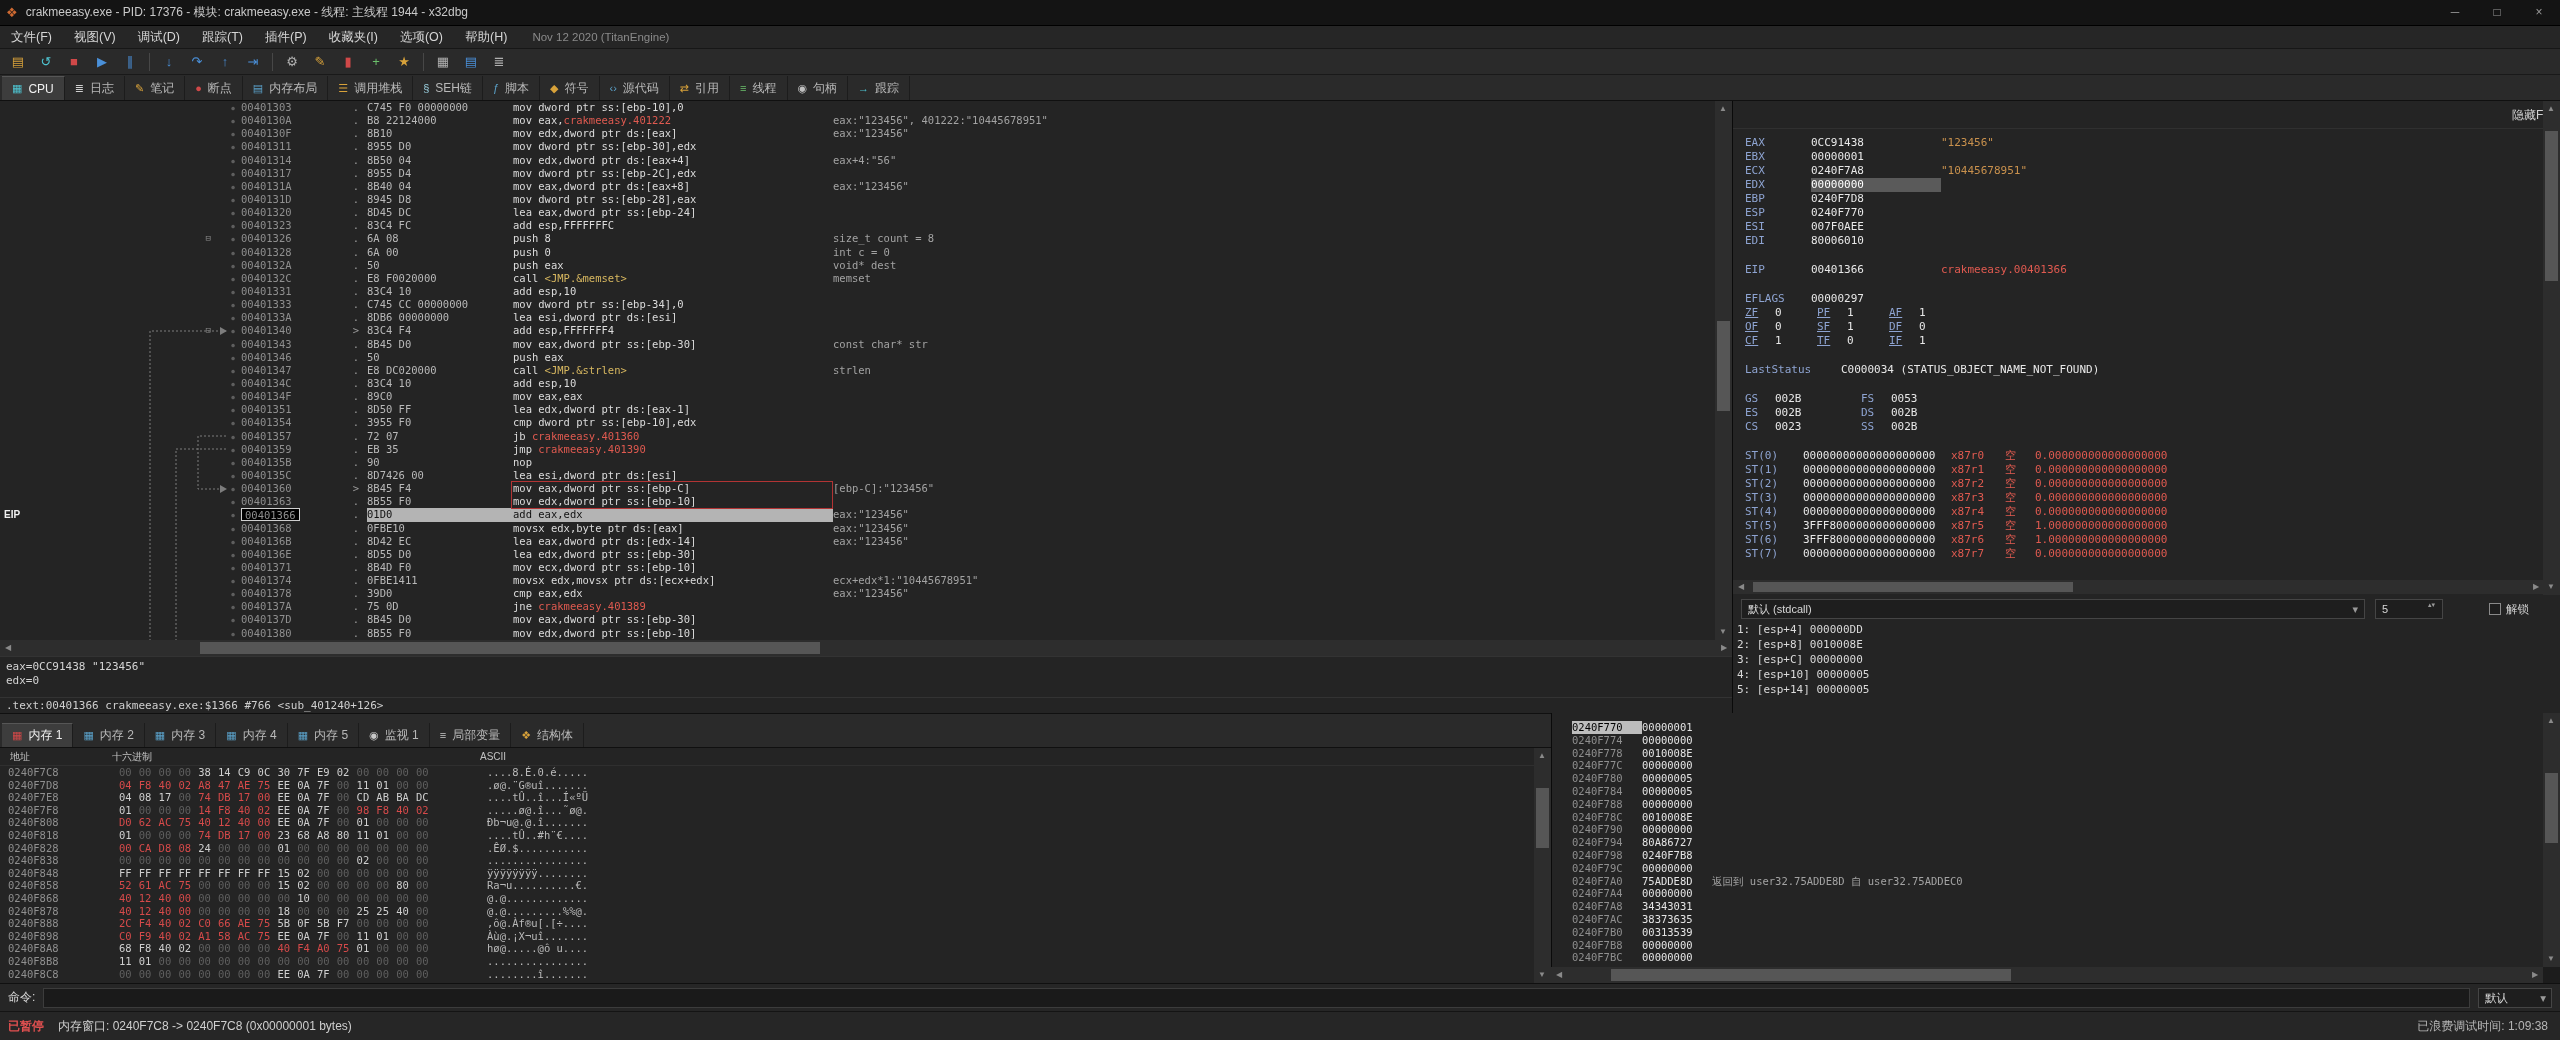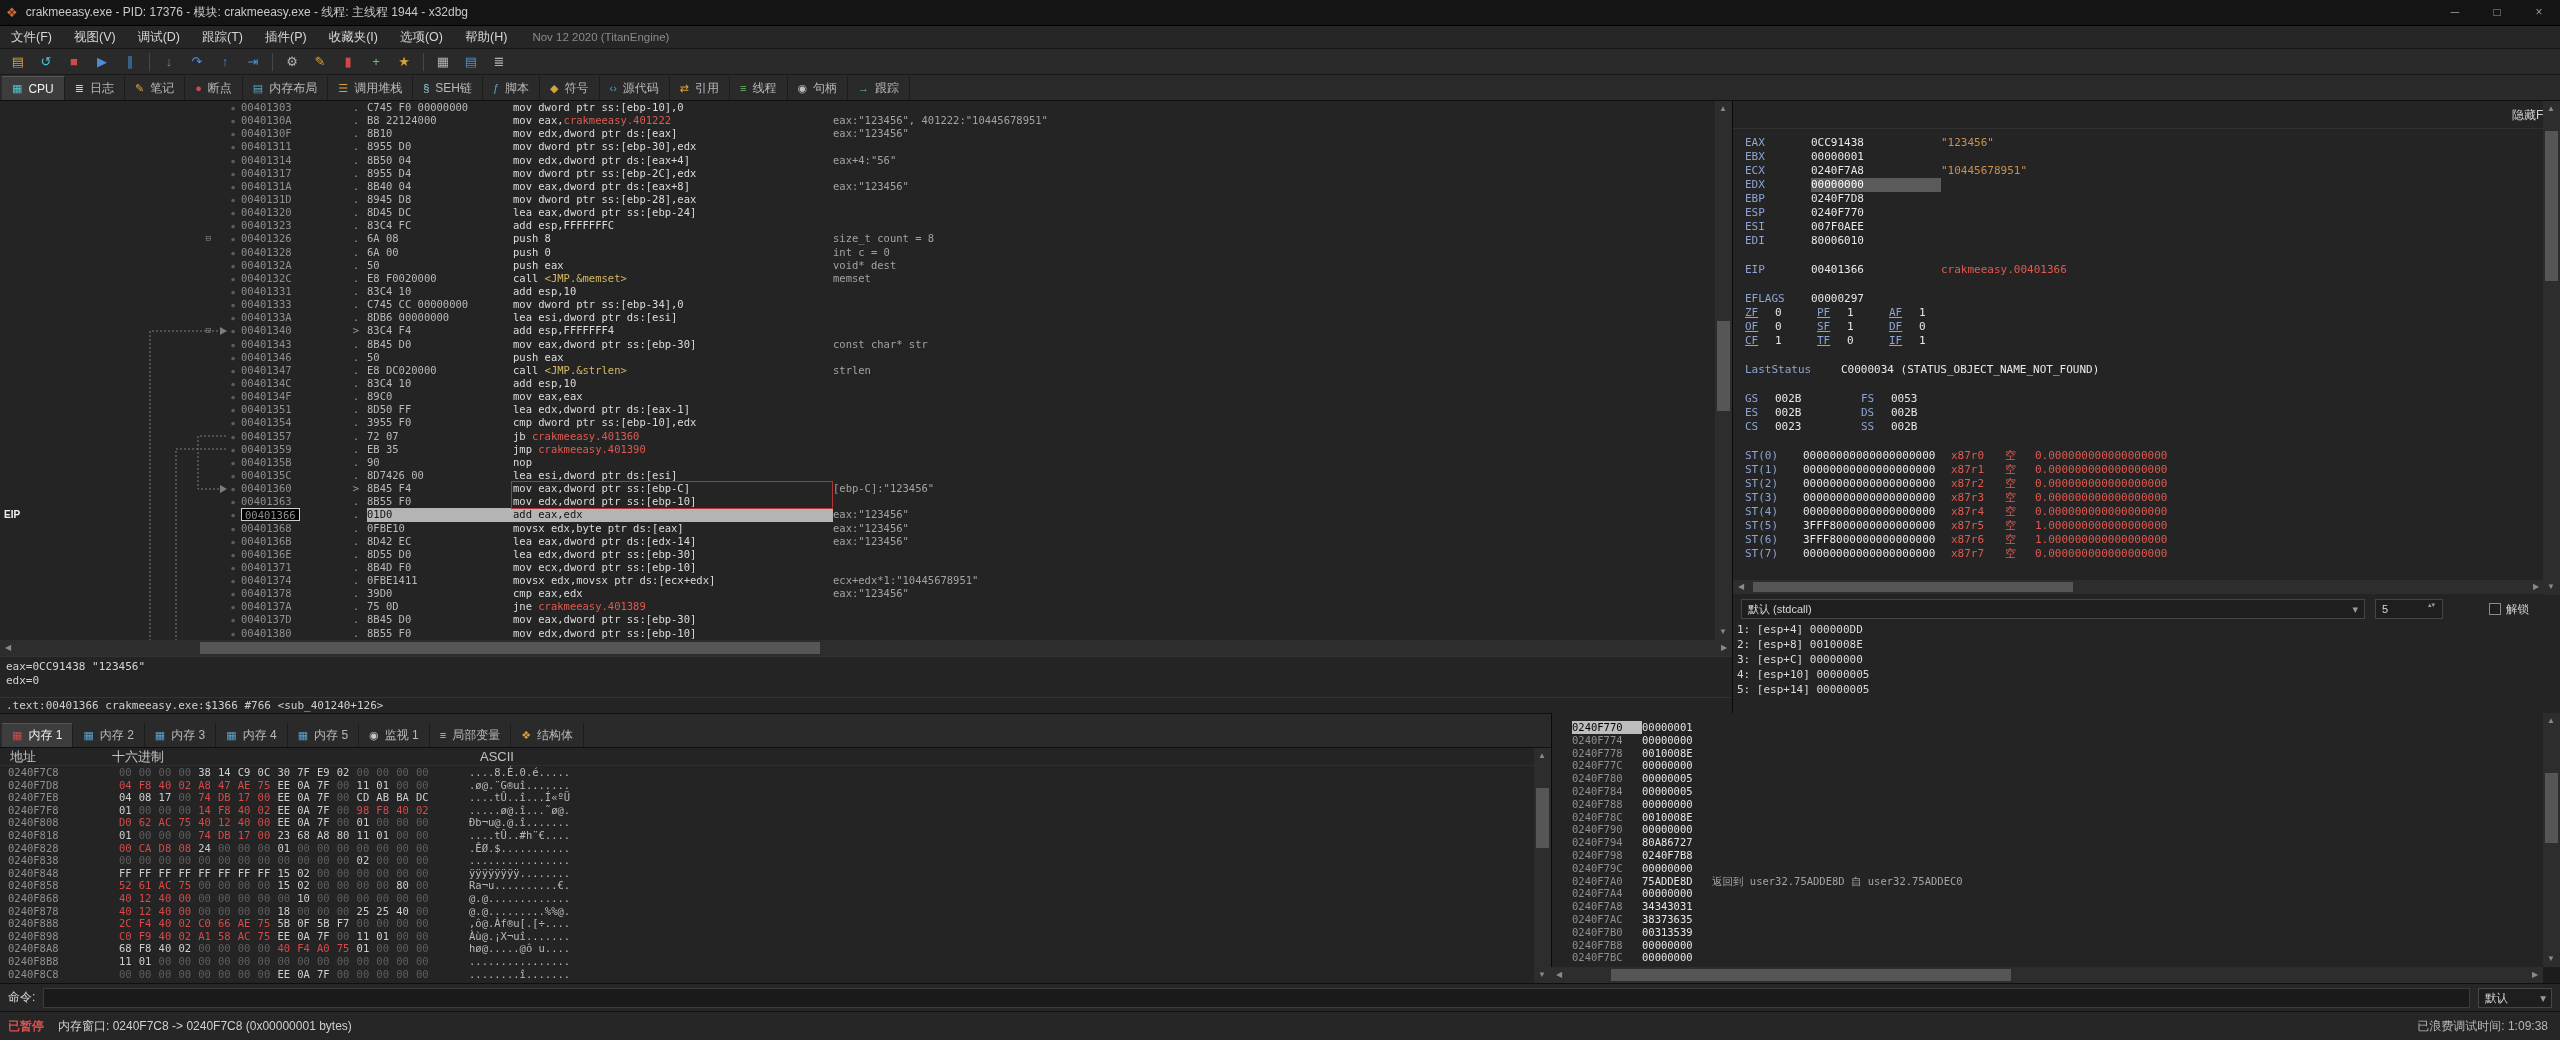--- a/index.html
+++ b/index.html
@@ -113,32 +113,32 @@
   #args-list{position:absolute;left:4px;top:521px;font-family:"DejaVu Sans Mono",monospace}
   .aline{height:15px;line-height:15px;font-size:11px;color:#dadada;white-space:pre}
 
   
   #lowtabs{position:absolute;left:0;top:713px;width:1551px;height:35px;background:#2a2a2a;
     display:flex;align-items:flex-end;border-top:1px solid #101010;border-bottom:1px solid #101010;padding-left:2px}
 
   
   #dump{left:0;top:748px;width:1534px;height:235px;background:#242424;
     font-family:"DejaVu Sans Mono",monospace}
-  #dump-header{height:18px;line-height:18px;font-size:13px;color:#c2c2c2;position:relative;
+  #dump-header{height:18px;line-height:18px;font-size:10px;color:#c2c2c2;position:relative;
     border-bottom:1px solid #2f2f2f;font-family:"Liberation Sans",sans-serif}
   #dump-header .h-addr{position:absolute;left:10px}
   #dump-header .h-hex{position:absolute;left:112px}
   #dump-header .h-ascii{position:absolute;left:480px}
   .mrow{height:12.6px;line-height:12.6px;font-size:10.5px;white-space:pre;display:flex}
   .maddr{display:inline-block;width:119px;color:#8f8f8f;padding-left:8px}
   .mhex{display:inline-block;width:340px}
   .byte{display:inline-block;width:19.8px;color:#cfcfcf}
   .byte.zero{color:#5f5f5f}
   .byte.redb{color:#d64a4a}
-  .mascii{display:inline-block;margin-left:10px;color:#b9b9b9}
+  .mascii{display:inline-block;margin-left:28px;color:#b9b9b9}
 
   
   #stack{left:1551px;top:713px;width:992px;height:254px;background:#242424;
     border-left:1px solid #0a0a0a;font-family:"DejaVu Sans Mono",monospace;padding-top:8px}
   .srow{height:12.8px;line-height:12.8px;font-size:10.5px;white-space:pre;padding-left:20px}
   .saddr{display:inline-block;width:70px;color:#8f8f8f}
   .saddr.sel{background:#bdbdbd;color:#000}
   .sval{display:inline-block;width:70px;color:#e4e4e4}
   .scom{color:#a3a3a3}
 

